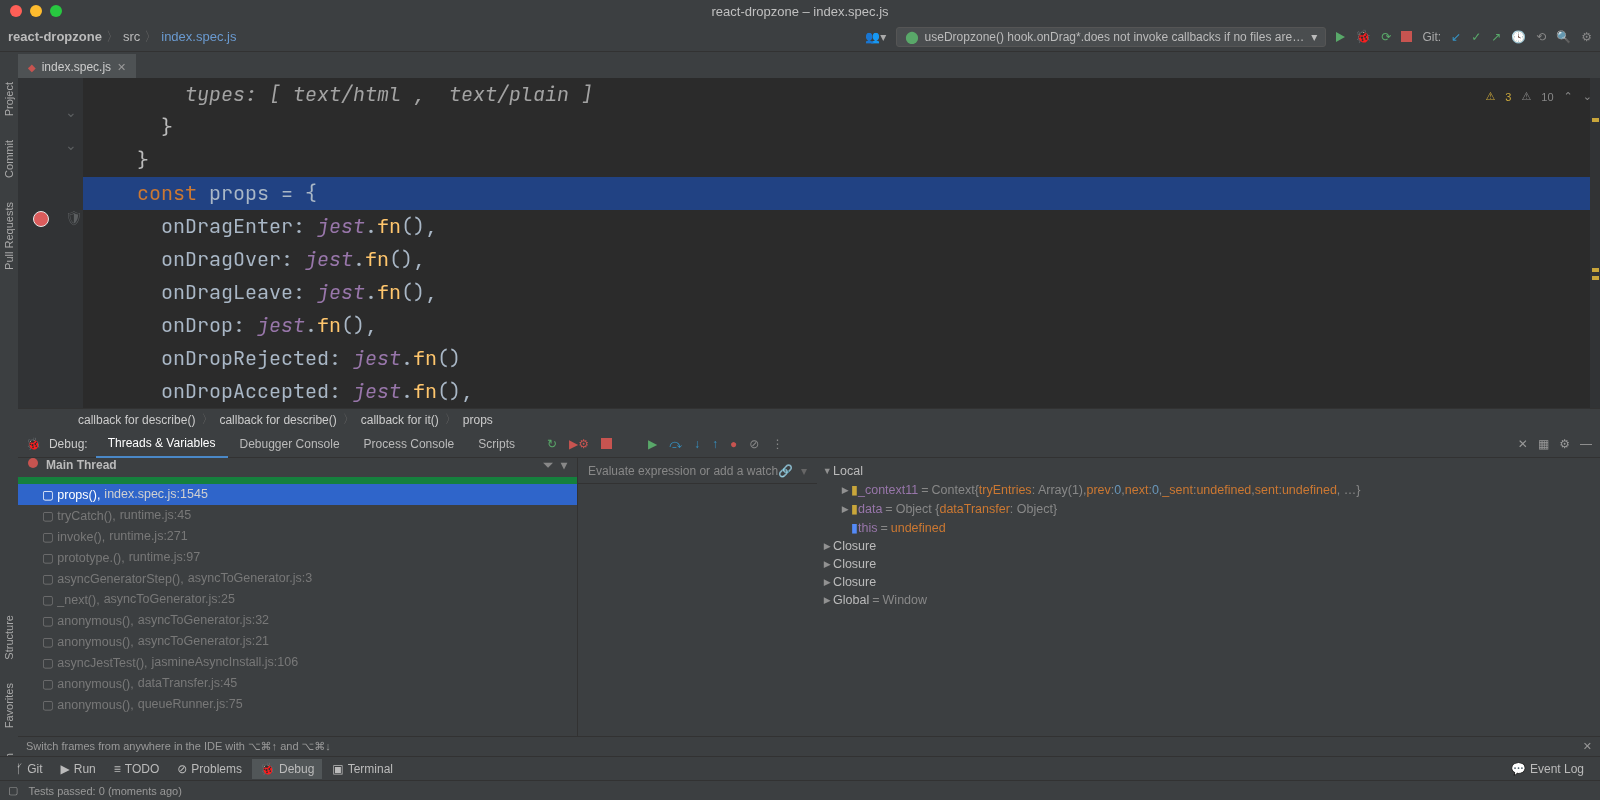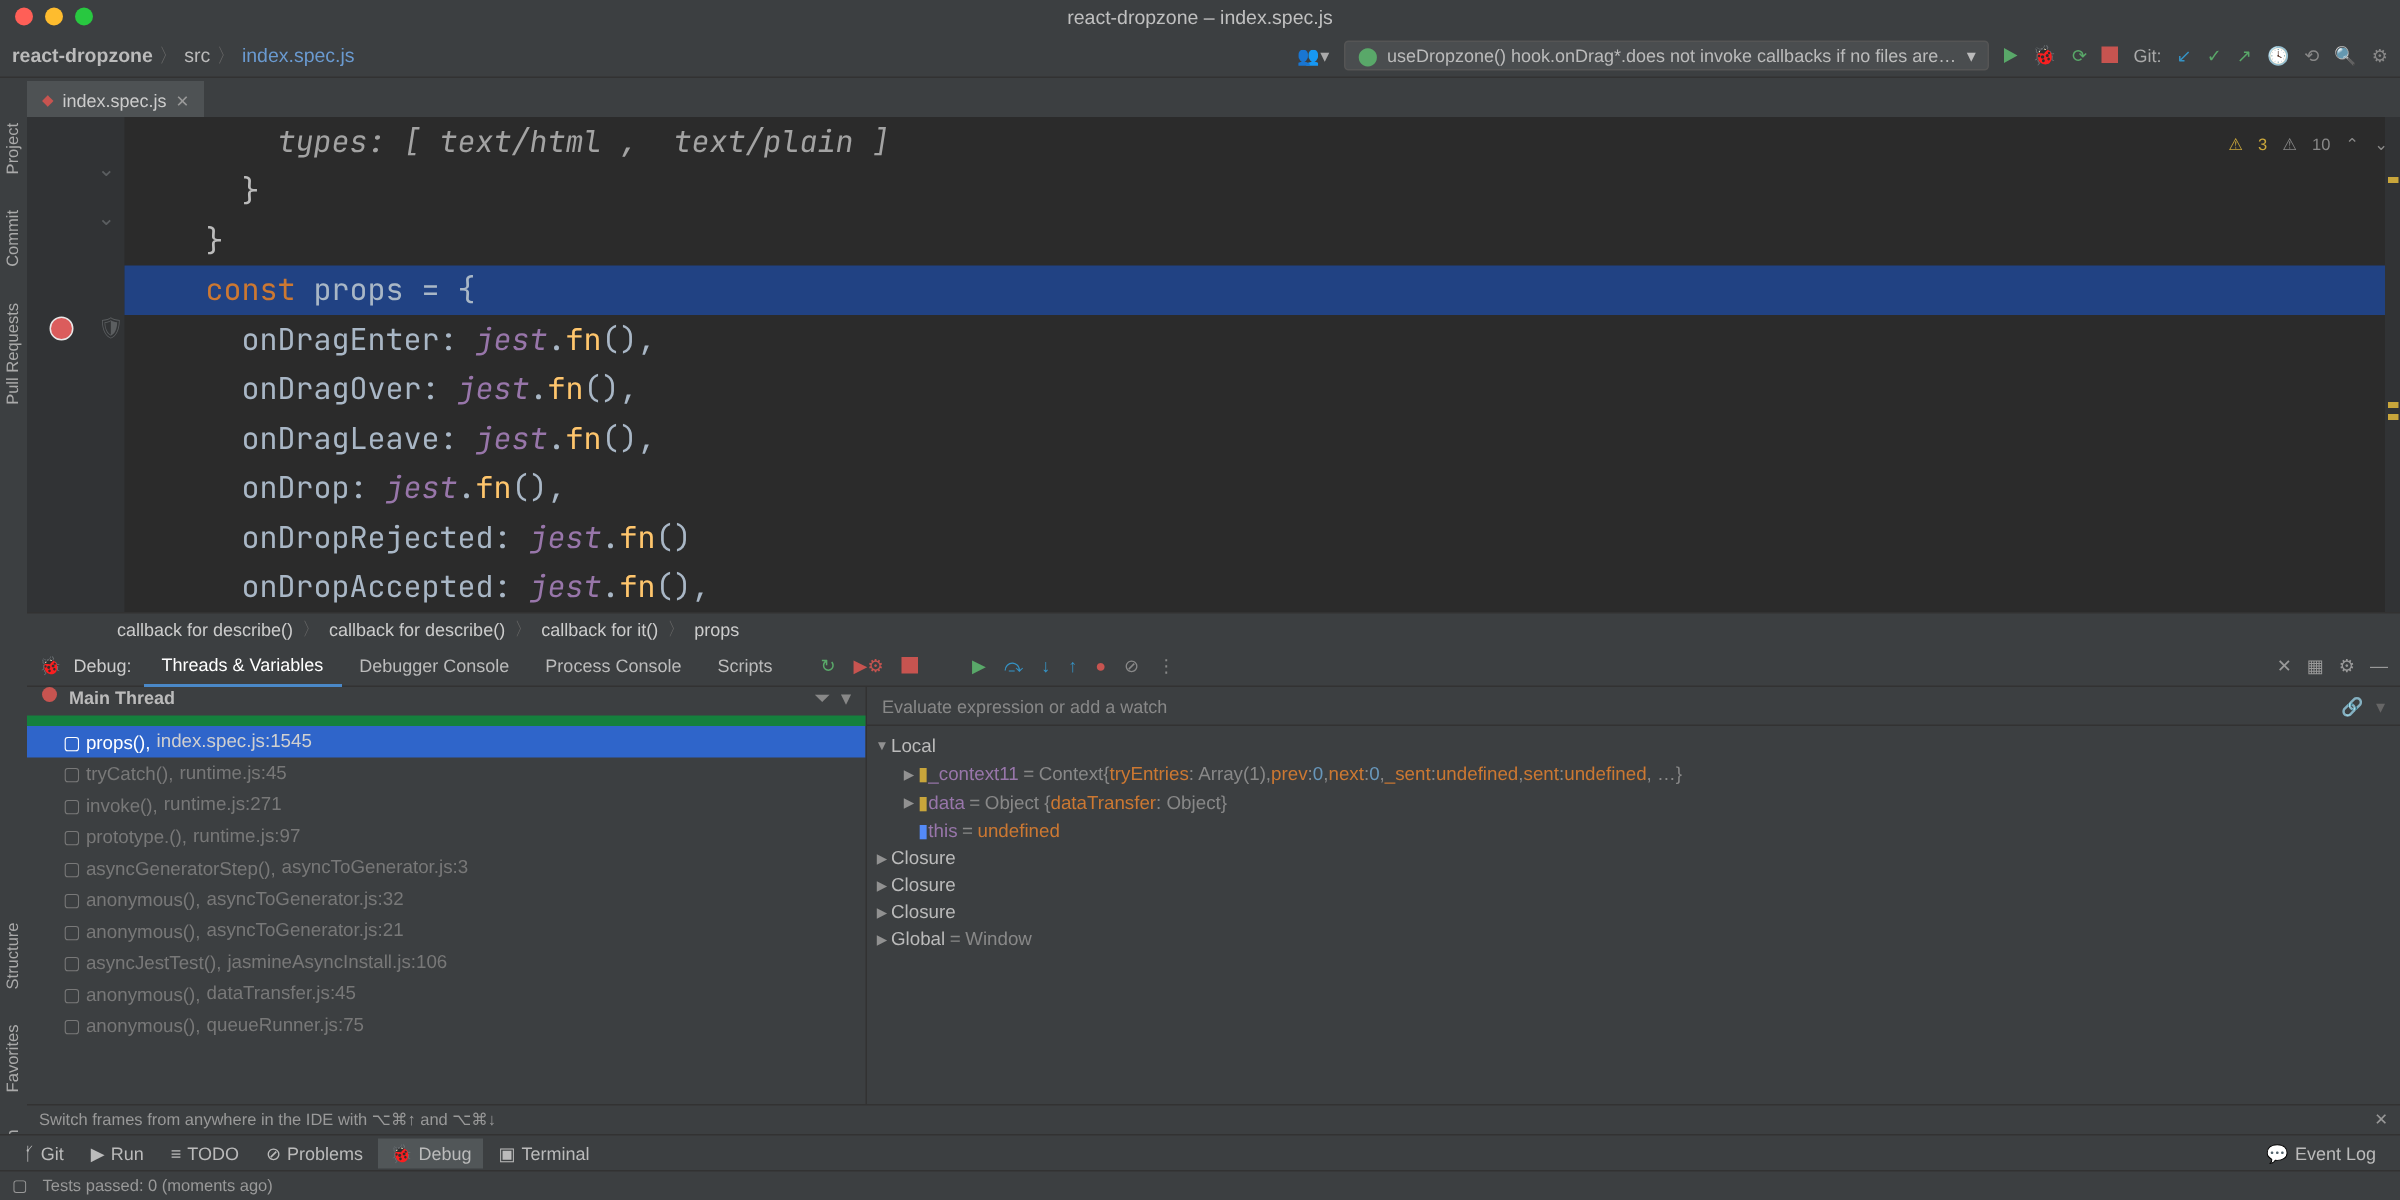--- a/index.html
+++ b/index.html
@@ -52,21 +52,21 @@
 .dbg-body{ flex:1; display:flex;}
 .frames{ width:560px; border-right:1px solid #323232; display:flex; flex-direction:column;}
 .frames-h{ height:26px; display:flex; align-items:flex-start; padding:0 10px; border-bottom:7px solid #15803d;font-weight:bold;}
 .frames-h .dot{width:10px;height:10px;background:#c75450;border-radius:50%;margin-right:8px;}
 .frames-list{ flex:1; overflow:auto;text-align:right;}
 .frame{ padding:3px 10px 3px 24px; font-size:12.5px; display:flex; gap:4px; cursor:pointer;}
 .frame.sel{ background:#2f65ca; color:#fff;}
 .frame .dim{ color:#787878;}
 .frame.sel .dim{ color:#d0d0d0;}
 .frame.gray{ color:#787878;}
-.vars{ flex:1; display:flex; flex-direction:column;}
+.vars{ flex:1; display:flex; flex-direction:row;}
 .vars-h{ height:26px; display:flex; align-items:center; padding:0 10px; color:#888; border-bottom:1px solid #323232;}
 .vars-body{ flex:1; padding:4px 0; font-size:12.5px;}
 .vn{ padding:2px 0; display:flex; align-items:center;}
 .vn .tw{ width:12px; text-align:center; color:#919191; font-size:9px; cursor:pointer;}
 .vn .nm{ color:#9876aa;}
 .vn .eq{ color:#888; margin:0 3px;}
 .vn .ty{ color:#888;}
 .vn .key{ color:#cc7832;}
 .vn .num{ color:#6897bb;}
 .vn .und{ color:#cc7832;}
@@ -250,20 +250,24 @@
           </div>
           <div class="frame gray">
             <span>▢ prototype.<computed>(),</computed></span> 
             <span class="dim">runtime.js:97</span>
           </div>
           <div class="frame gray">
             <span>▢ asyncGeneratorStep(),</span> 
             <span class="dim">asyncToGenerator.js:3</span>
           </div>
           <div class="frame gray">
+            <span>▢ _next(),</span> 
+            <span class="dim">asyncToGenerator.js:25</span>
+          </div>
+          <div class="frame gray">
             <span>▢ anonymous(),</span> 
             <span class="dim">asyncToGenerator.js:32</span>
           </div>
           <div class="frame gray">
             <span>▢ anonymous(),</span> 
             <span class="dim">asyncToGenerator.js:21</span>
           </div>
           <div class="frame gray">
             <span>▢ asyncJestTest(),</span> 
             <span class="dim">jasmineAsyncInstall.js:106</span>

